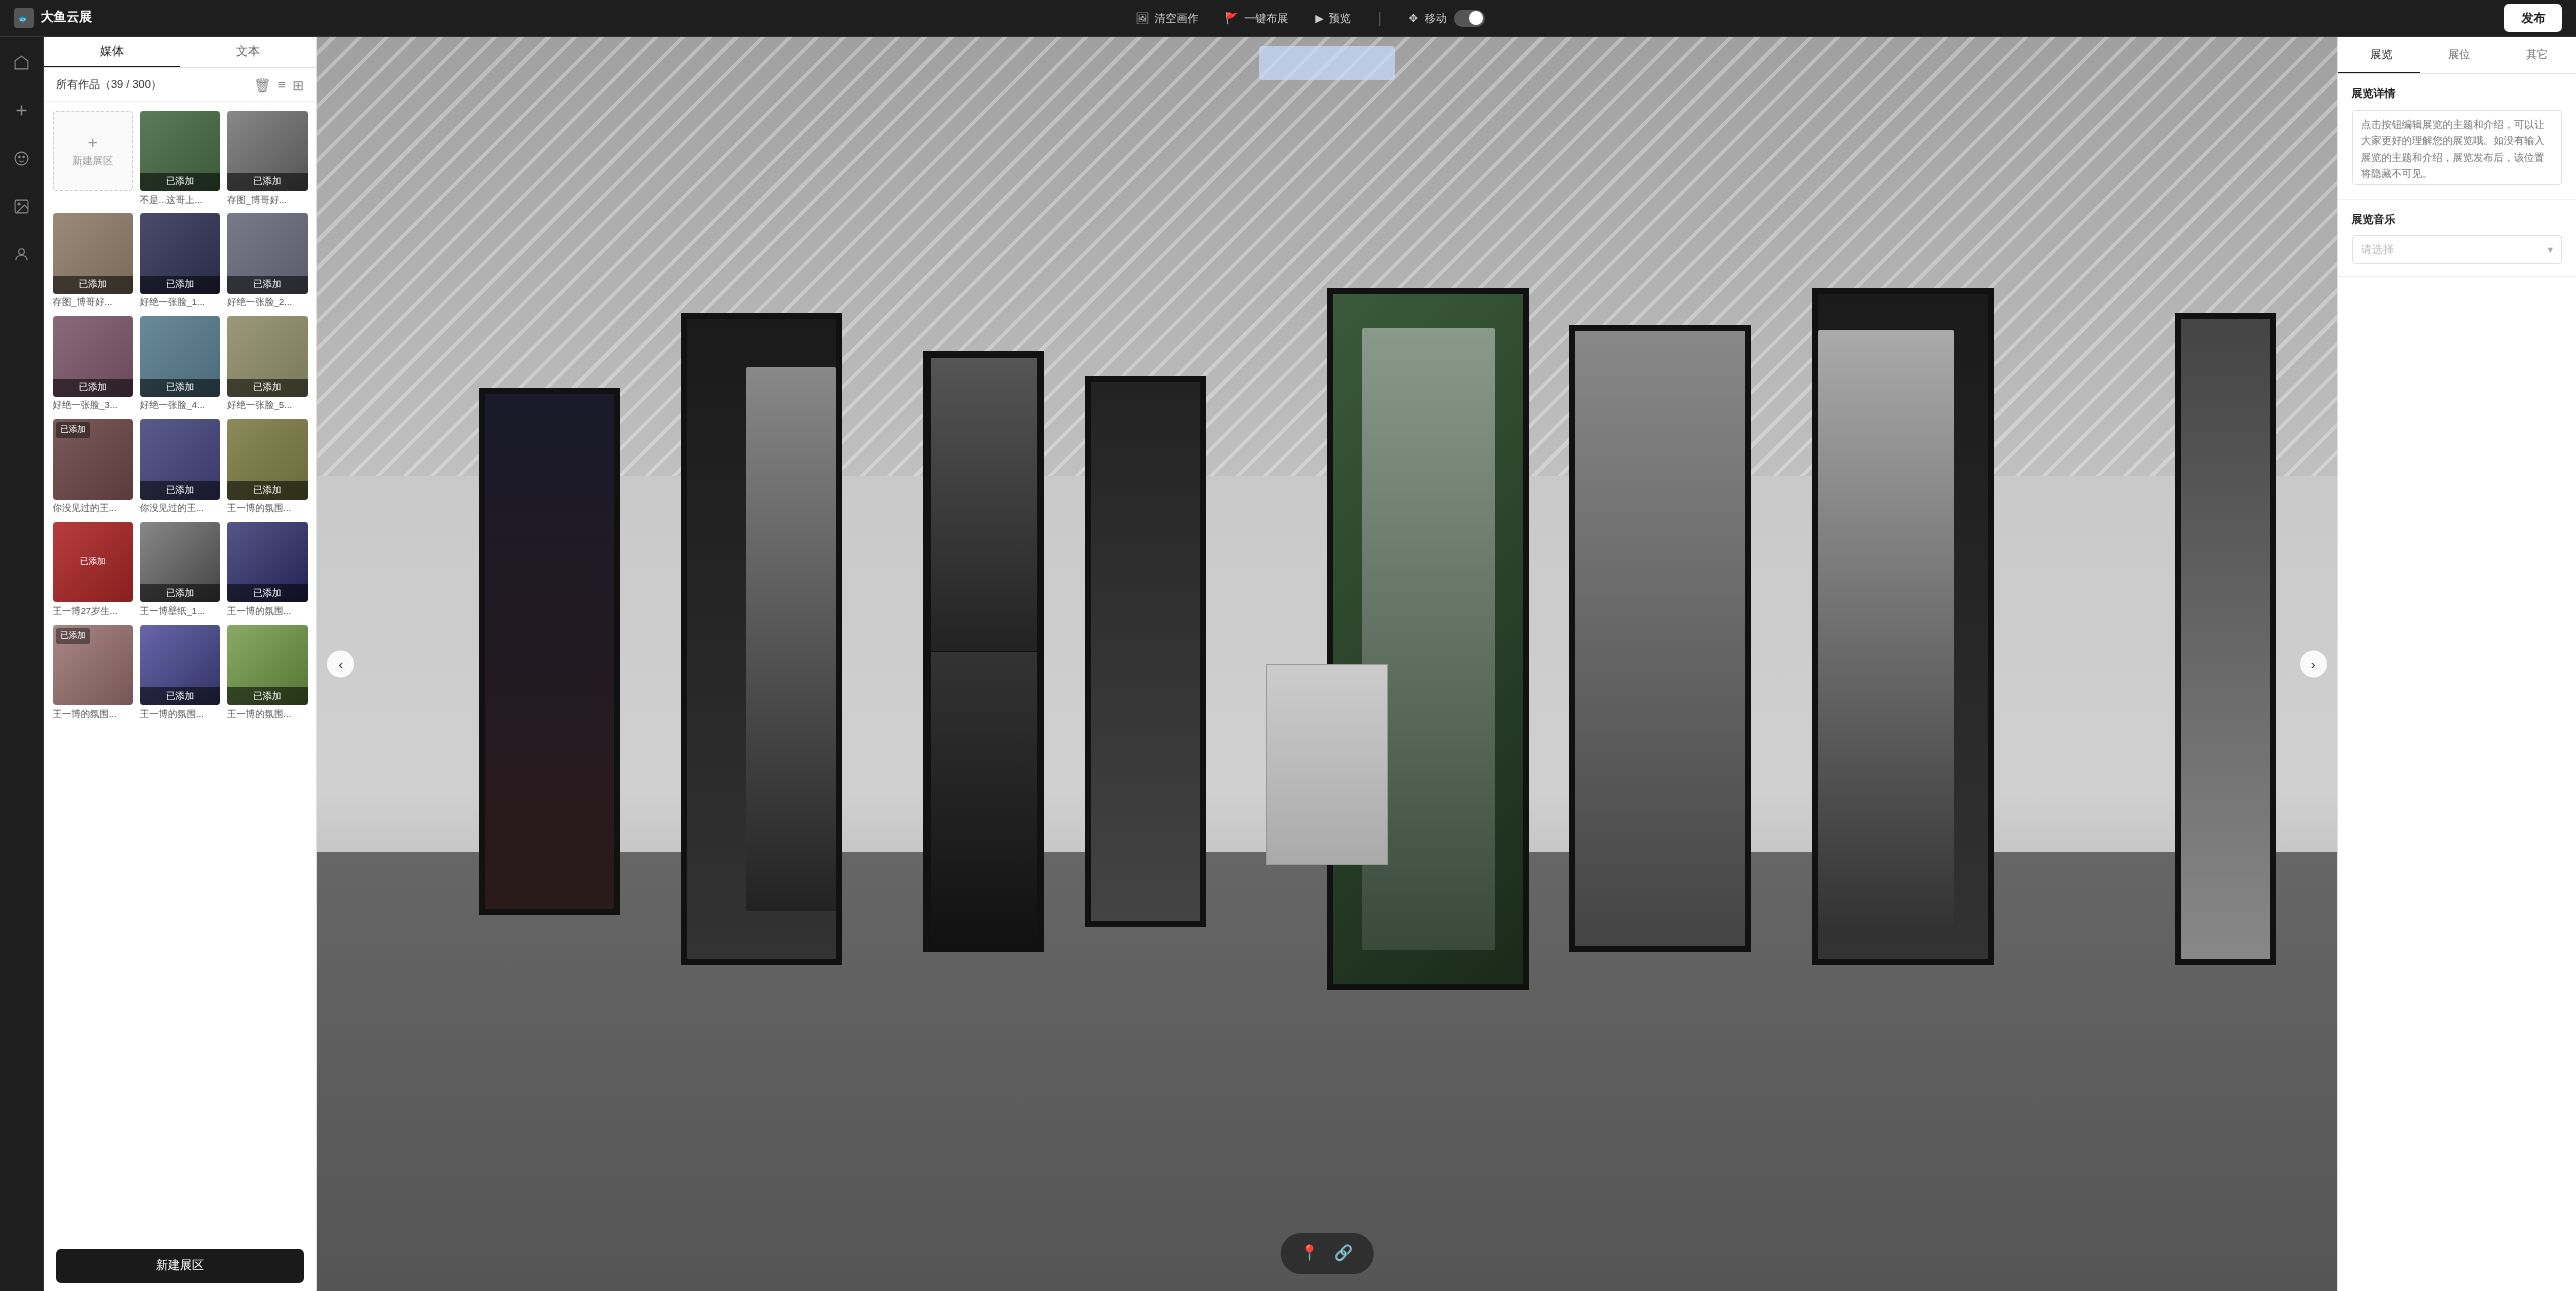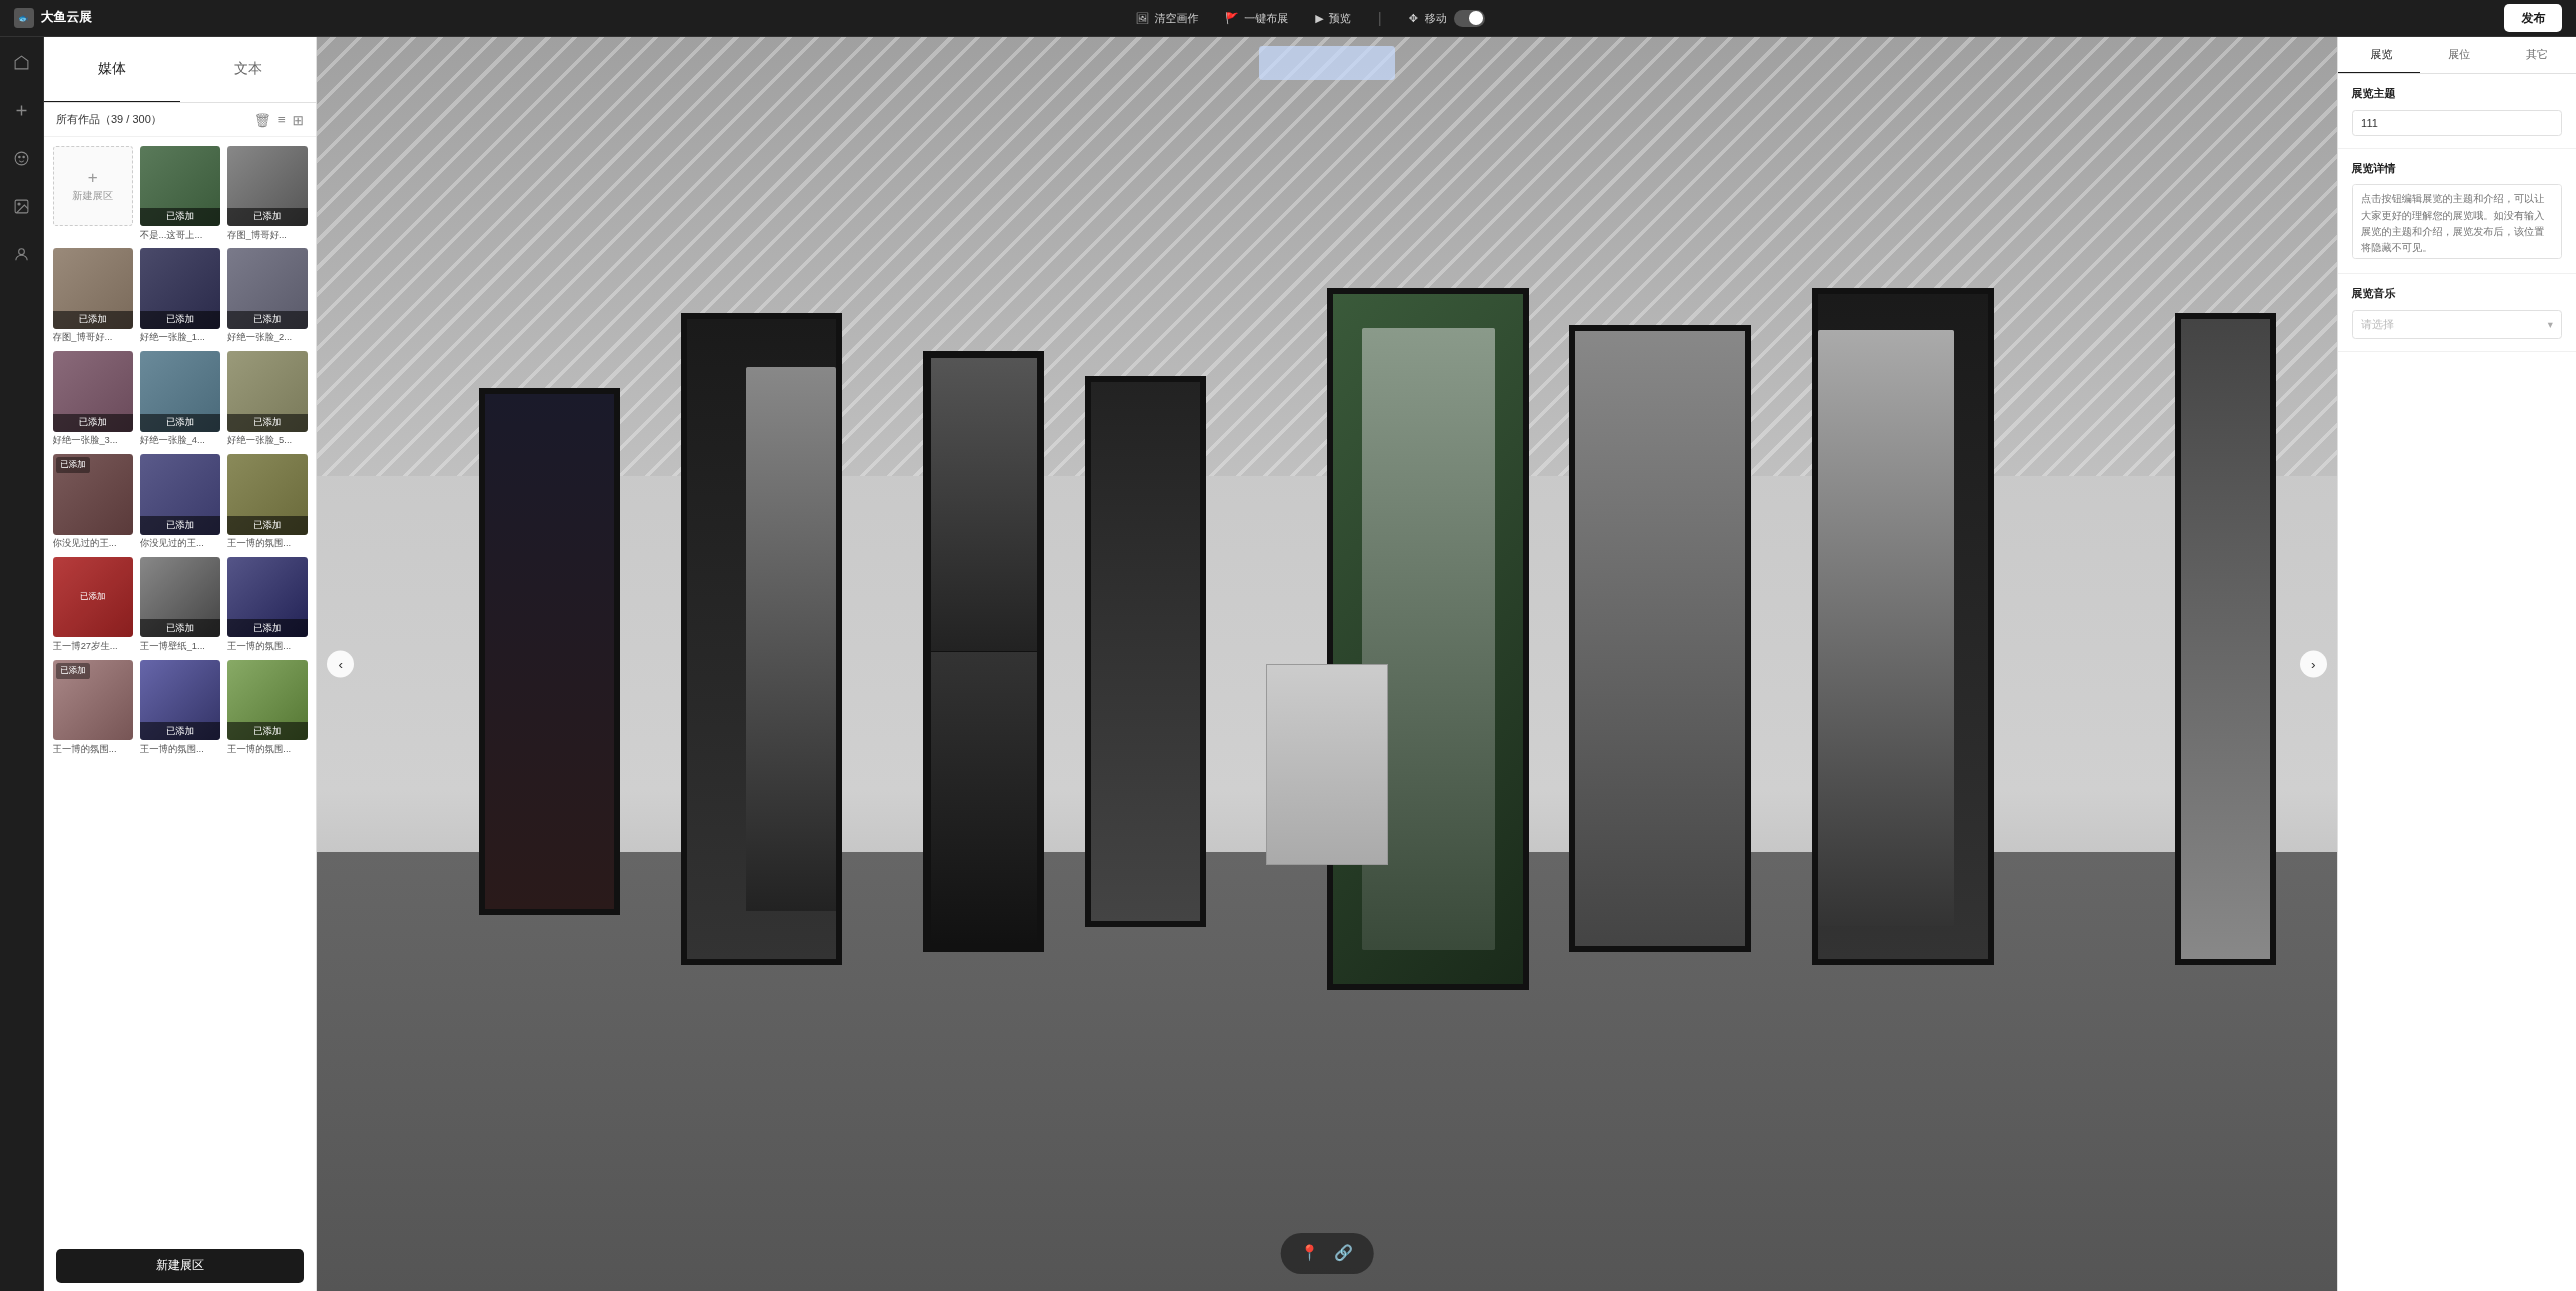--- a/index.html
+++ b/index.html
@@ -30,21 +30,21 @@
     .left-icon { width: 31px; height: 31px; display: flex; align-items: center; justify-content: center; color: #888; cursor: pointer; border-radius: 5.1px; }
     .left-icon svg { width: 17px; height: 17px; }
 
     
     #left-panel {
       position: fixed; left: 44px; top: 37px; bottom: 0; width: 273px;
       background: #fff; z-index: 80; display: flex; flex-direction: column;
       border-right: 0.9px solid #e0e0e0;
     }
     #panel-tabs { display: flex; border-bottom: 0.9px solid #e0e0e0; }
-    .panel-tab { flex: 1; text-align: center; padding: 23px; cursor: pointer; font-size: 14px; color: #666; }
+    .panel-tab { flex: 1; text-align: center; padding: 6px; cursor: pointer; font-size: 12px; color: #666; }
     .panel-tab.active { color: #1a1a1a; border-bottom: 1.7px solid #1a1a1a; font-weight: 500; }
 
     #panel-header { display: flex; align-items: flex-start; justify-content: space-between; padding: 8.5px 12px; border-bottom: 0.9px solid #f0f0f0; }
     #panel-header .title { font-size: 11px; color: #333; }
     #panel-header .icons { display: flex; gap: 6.8px; color: #888; }
     #panel-header .icons span { cursor: pointer; font-size: 13.6px; }
 
     #artwork-grid { flex: 1; overflow-y: auto; padding: 8.5px; }
     .grid-row { display: grid; grid-template-columns: repeat(3, 1fr); gap: 6.8px; margin-bottom: 6.8px; }
     .artwork-item { position: relative; cursor: pointer; }
@@ -477,24 +477,20 @@
   </div>
 </div>
 
 <div id="right-panel">
   <div id="right-tabs">
     <div class="right-tab active">展览</div>
     <div class="right-tab">展位</div>
     <div class="right-tab">其它</div>
   </div>
 
-  <div class="right-section">
-    <div class="right-section-title">展览主题</div>
-    <input class="right-input" type="text" value="111" style="">
-  </div>
 
   <div class="right-section">
     <div class="right-section-title">展览详情</div>
     <textarea class="right-textarea" placeholder="点击按钮编辑展览的主题和介绍，可以让大家更好的理解您的展览哦。如没有输入展览的主题和介绍，展览发布后，该位置将隐藏不可见。" style=""></textarea>
   </div>
 
   <div class="right-section">
     <div class="right-section-title">展览音乐</div>
     <div class="right-select-row">
       <span class="right-select-text">请选择</span>

